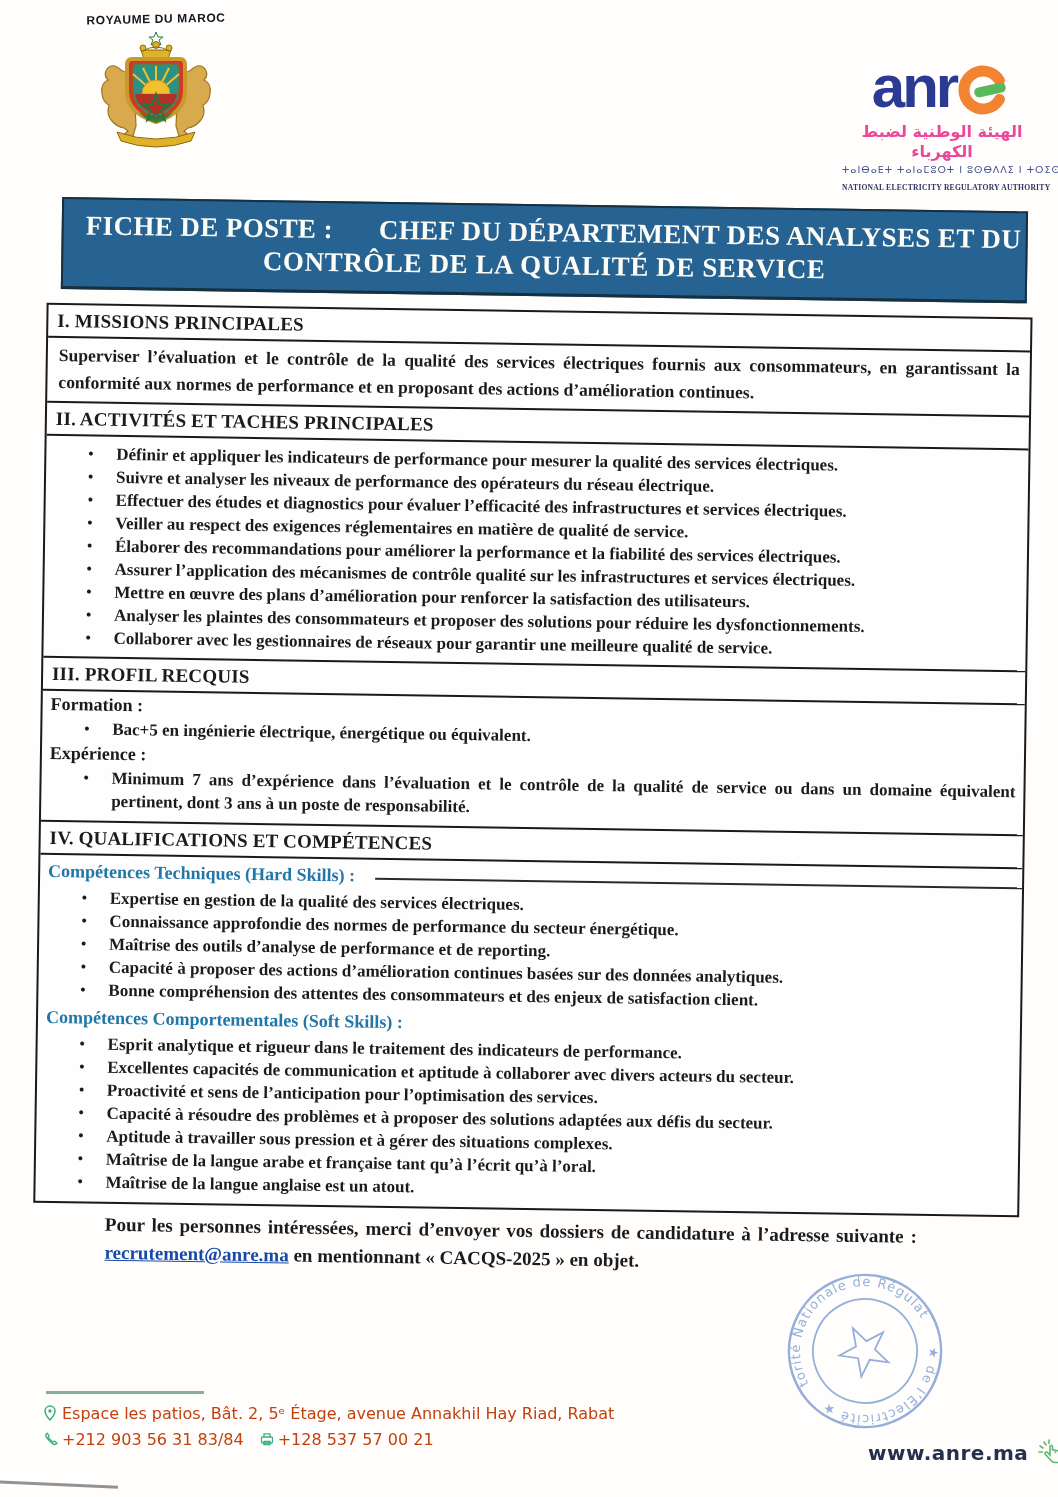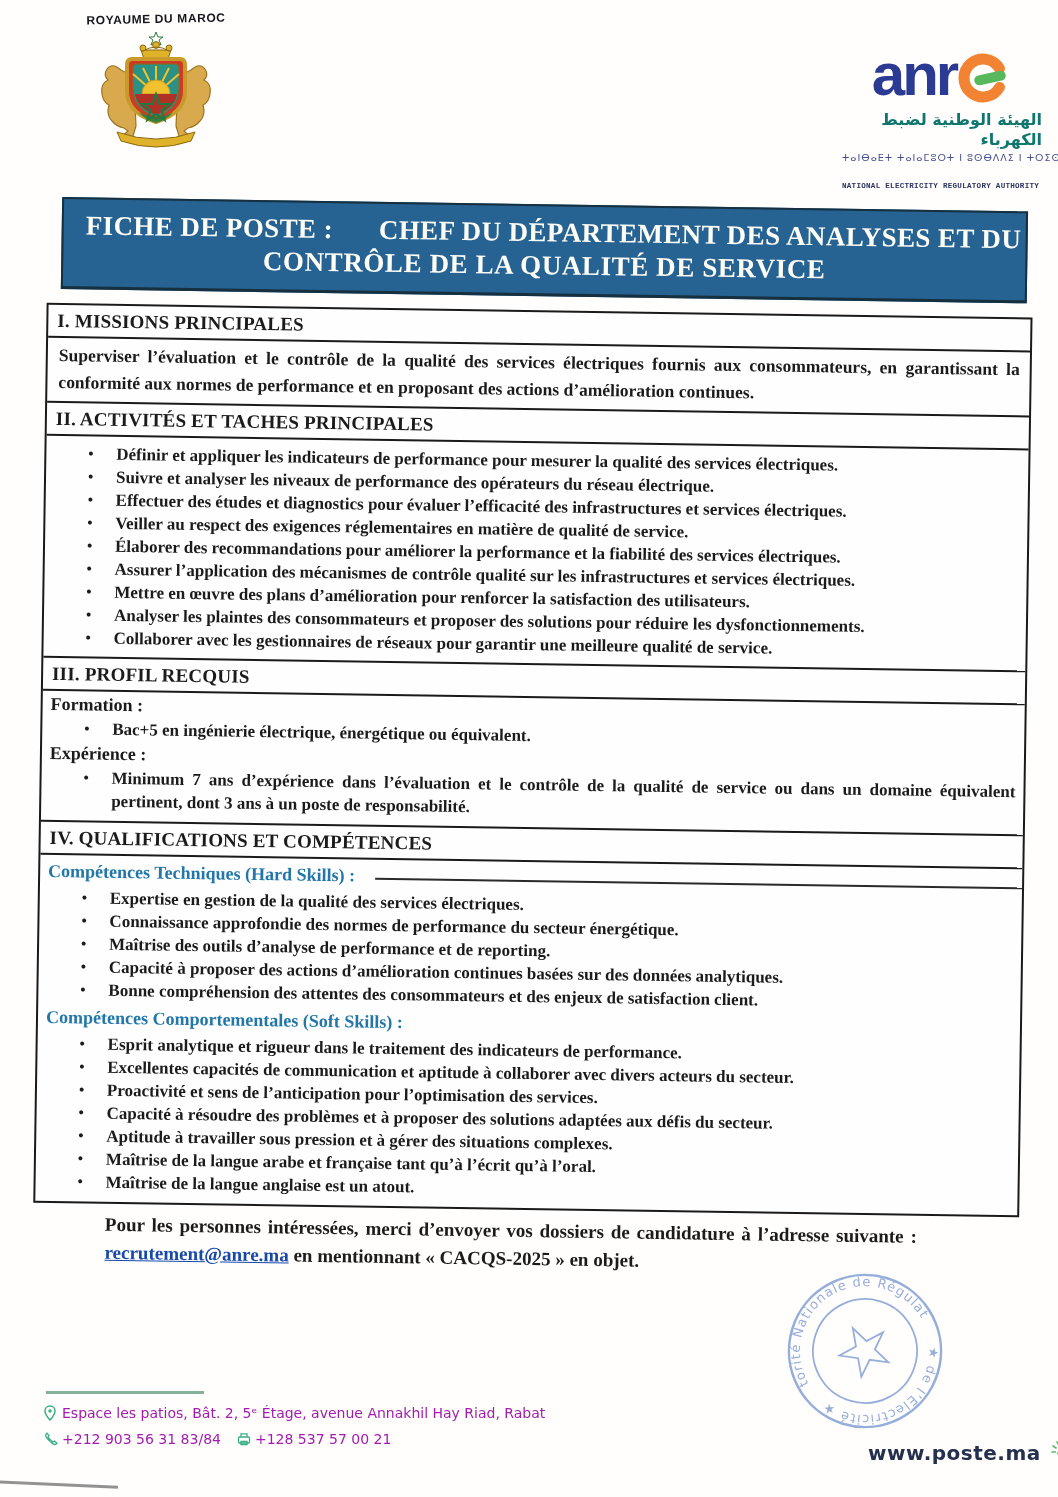--- a/index.html
+++ b/index.html
@@ -5,31 +5,31 @@
   html,body{margin:0;padding:0;background:#ffffff;}
   #page{position:relative;width:1058px;height:1497px;background:#fffefd;overflow:hidden;
         font-family:"Liberation Serif",serif;color:#1b1b1b;}
 
   
   .coat{position:absolute;left:84px;top:12px;width:144px;text-align:center;}
   .kingdom{font-family:"Liberation Sans",sans-serif;font-weight:700;font-size:12px;
            letter-spacing:.6px;color:#16161e;transform:rotate(-1.2deg);}
   .coat svg{margin-top:2px;}
 
-  .anre{position:absolute;left:842px;top:44px;width:200px;}
+  .anre{position:absolute;left:842px;top:56px;width:200px;text-align:center;}
   .wordrow{display:flex;align-items:center;justify-content:center;height:62px;}
   .wordmark{font-family:"Liberation Sans",sans-serif;font-weight:700;font-size:60px;
             color:#2b3a92;letter-spacing:-3px;line-height:58px;}
   .e-icon{margin-left:2px;margin-top:6px;}
   .arabic{direction:rtl;font-family:"DejaVu Sans",sans-serif;font-weight:700;font-size:16px;
-          color:#0f766e;margin-top:4px;line-height:20px;}
+          color:#ec4899;margin-top:4px;line-height:20px;}
   .tifinagh{font-family:"DejaVu Sans",sans-serif;font-size:9.5px;color:#43508f;margin-top:2px;
             letter-spacing:1px;white-space:nowrap;}
-  .english{font-family:Liberation Mono, monospace;font-weight:700;font-size:7.6px;
-           color:#2b3560;letter-spacing:.25px;margin-top:19px;white-space:nowrap;}
+  .english{font-family:Liberation Serif, serif;font-weight:700;font-size:7.6px;
+           color:#2b3560;letter-spacing:.25px;margin-top:8px;white-space:nowrap;}
 
   
   .scan{position:absolute;left:0;top:0;width:1058px;transform:rotate(0.85deg);
         transform-origin:60px 210px;}
 
   
   .banner{position:absolute;left:62px;top:197px;width:966px;height:92px;background:#266393;
           border:2px solid #16303f;border-bottom-width:3px;box-sizing:border-box;
           color:#fdfdf6;font-weight:700;}
   .banner .b1{display:flex;padding:10px 0 0 22px;font-size:27px;line-height:33px;letter-spacing:.4px;}
@@ -60,21 +60,21 @@
   .mail{color:#1649a8;font-weight:700;text-decoration:underline;cursor:pointer;}
 
   
   .stamp{position:absolute;left:779px;top:1265px;opacity:.8;}
   .stamp text{font-family:"DejaVu Sans",sans-serif;font-size:13px;letter-spacing:1.1px;
               fill:#7d9bd2;}
 
   
   .green-rule{position:absolute;left:46px;top:1391px;width:158px;height:3px;background:#86b29b;}
   .addr{position:absolute;left:44px;top:1400px;font-family:"DejaVu Sans",sans-serif;
-        font-size:14px;font-weight:500;color:#a21caf;}
+        font-size:16px;font-weight:500;color:#c2410c;}
   .addr .arow{display:flex;align-items:center;height:26px;}
   .addr .ic{width:18px;flex:none;display:flex;align-items:center;}
   .addr .sp{width:16px;flex:none;}
   .site{position:absolute;left:868px;top:1438px;display:flex;align-items:center;
         font-family:"DejaVu Sans",sans-serif;font-weight:700;font-size:20px;color:#252f4e;
         letter-spacing:.5px;}
   .site svg{margin-left:8px;}
   .edge-artifact{position:absolute;left:-6px;top:1483px;width:124px;height:3px;background:#6e6e6e;
                  transform:rotate(2.5deg);opacity:.75;}
 </style>
@@ -277,21 +277,21 @@
         <svg width="14" height="14" viewBox="0 0 14 14">
             <rect x="1.5" y="5" width="11" height="6" rx="1" fill="none" stroke="#3aae85" stroke-width="1.3"></rect>
             <path d="M4 5V1.8h6V5 M4 9.5h6v3H4z" fill="none" stroke="#3aae85" stroke-width="1.3"></path>
           </svg>
       </span>
       <span>+128 537 57 00 21</span>
     </div>
   </div>
 
   <div class="site">
-    <span>www.poste.ma</span>
+    <span>www.anre.ma</span>
     <svg width="30" height="30" viewBox="0 0 30 30">
       <g stroke="#5cb86a" stroke-width="1.6" fill="none" stroke-linecap="round">
         <path d="M8 4 L10 7 M4 8 L7 10 M3 14 L6.5 14 M13 2 L13 5.5"></path>
         <path d="M14 9 v8 l-2.5-2.5 c-1.8-1.4-3.4.6-2 2 l5.5 6 c1 1.2 2.2 2 4 2 h3.5 c2.3 0 4-1.8 4-4 v-5 c0-2-2.8-2.8-3.8-1.4 0-1.6-2.4-2.2-3.2-.8 0-1.6-2.3-2.2-3-.8 V9 c0-2.4-2.5-2.4-2.5 0 z"></path>
       </g>
     </svg>
   </div>
 
   <div class="edge-artifact"></div>
 </div>

